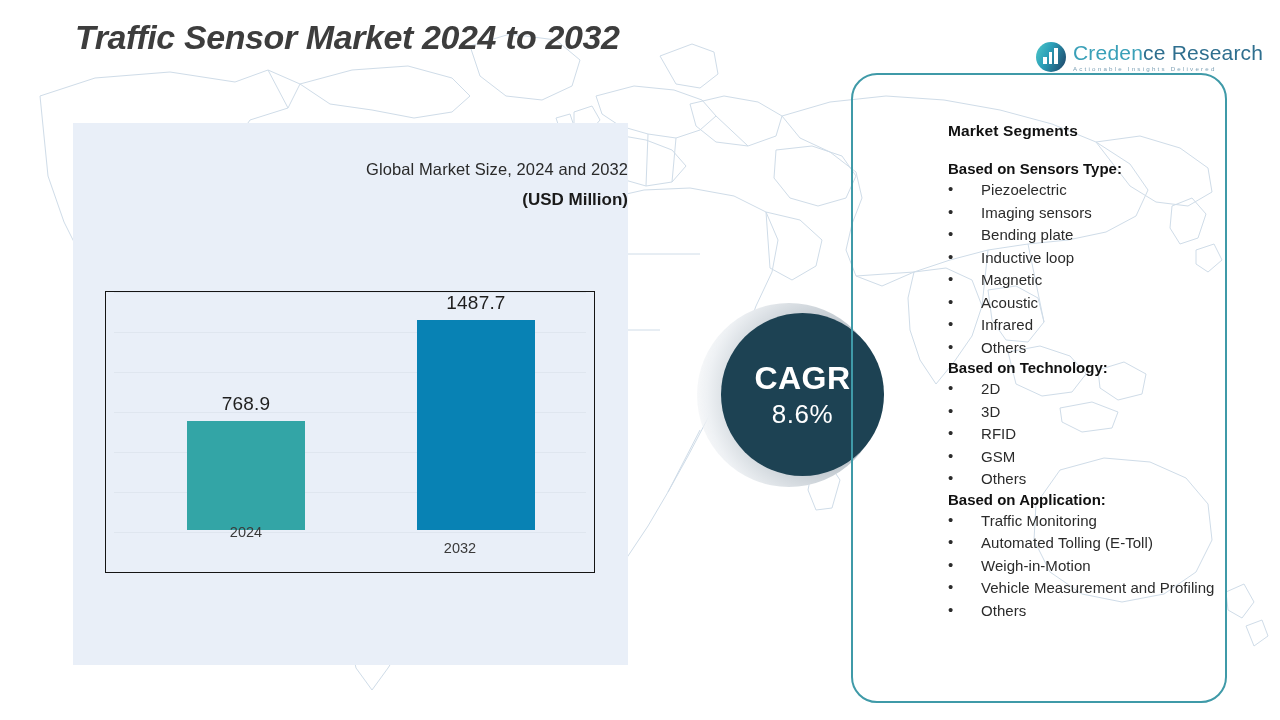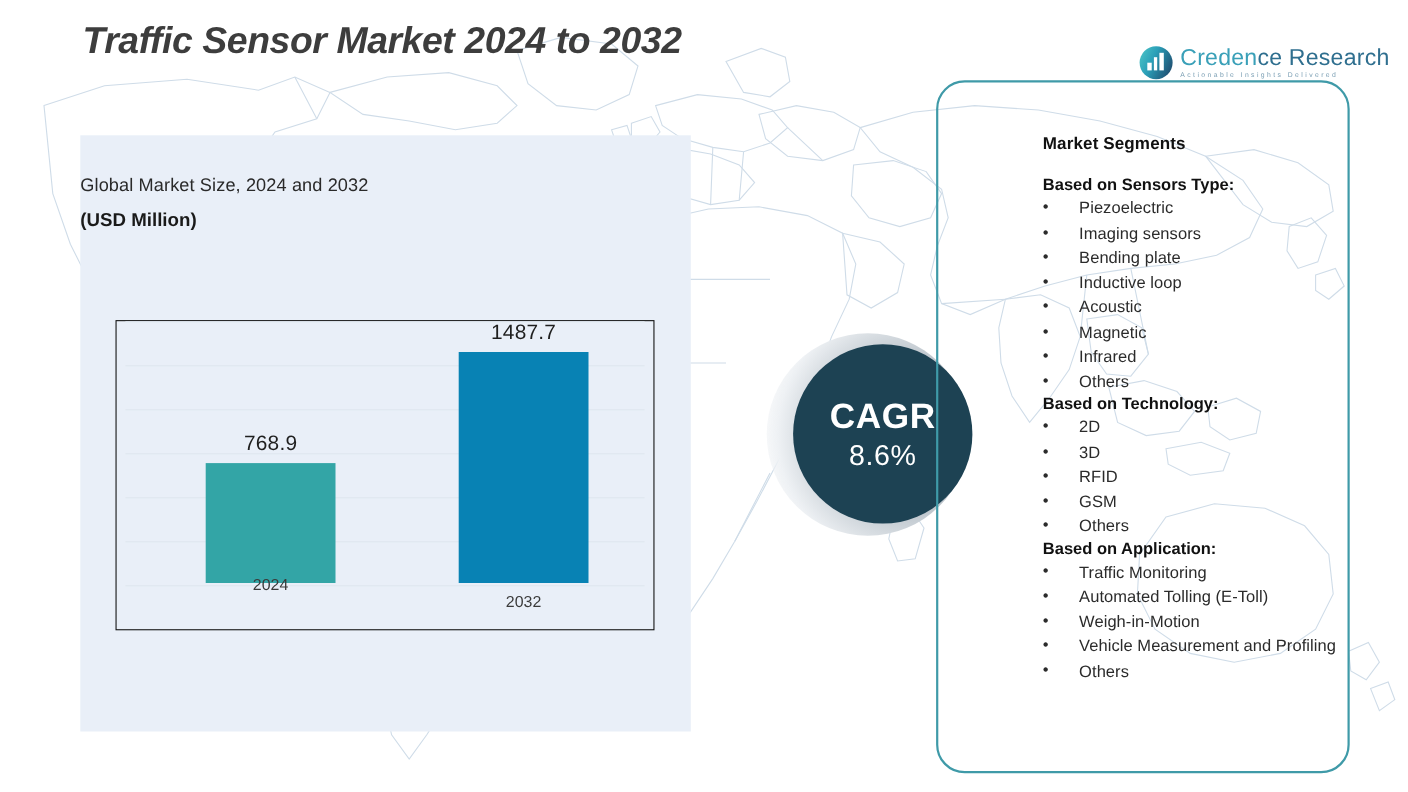--- a/index.html
+++ b/index.html
@@ -35,21 +35,21 @@
   .logo-text { margin-left:7px; line-height:1; }
   .logo-name { font-size:21px; color:#3aa0b8; letter-spacing:0.2px; }
   .logo-name b { color:#2f6f8f; font-weight:normal; }
   .logo-tag { font-size:6.2px; color:#7b9fb4; letter-spacing:2.2px; margin-top:3px; }
 
   
   .chart-panel {
     position:absolute; left:73px; top:123px; width:555px; height:542px;
     background:#e9eff8;
   }
-  .chart-head { position:absolute; left:73px; top:160px; width:555px; text-align:left; }
+  .chart-head { position:absolute; left:73px; top:160px; width:555px; text-align:right; }
   .chart-head .l1 { font-size:16.5px; color:#2a2a2a; letter-spacing:0.1px; }
   .chart-head .l2 { font-size:17px; font-weight:bold; color:#1a1a1a; margin-top:11px; }
 
   
   .chart-frame {
     position:absolute; left:105px; top:291px; width:490px; height:282px;
     border:1.6px solid #141414; background:transparent;
   }
   .plot { position:absolute; left:0; top:0; right:0; bottom:42px; }
   .grid { position:absolute; left:8px; right:8px; top:0; bottom:0; }
@@ -196,21 +196,21 @@
         </div>
       <div class="bars" id="bars">
           <div class="bar" style="left: 81px; width: 118px; height: 109px; background: rgb(51, 165, 166);"></div>
           <div class="bar-val" style="left: 70px; bottom: 115px;">768.9</div>
           <div class="bar" style="left: 311px; width: 118px; height: 210px; background: rgb(8, 130, 180);"></div>
           <div class="bar-val" style="left: 300px; bottom: 216px;">1487.7</div>
         </div>
     </div>
     <div id="xlabels">
         <div class="xlabel" style="left: 70px; bottom: 32px;">2024</div>
-        <div class="xlabel" style="left: 300px; bottom: 16px;">2032</div>
+        <div class="xlabel" style="left: 284px; bottom: 16px;">2032</div>
       </div>
   </div>
 
   <div class="cagr-wrap">
     <div class="cagr-shadow"></div>
     <div class="cagr-circle">
       <div class="c1">CAGR</div>
       <div class="c2">8.6%</div>
     </div>
   </div>
@@ -219,22 +219,22 @@
   <div class="seg-inner">
     <div class="seg-title">Market Segments</div>
     <div id="seg-groups">
         <div class="seg-group">
           <div class="seg-head">Based on Sensors Type:</div>
           <ul class="seg-list">
             <li>Piezoelectric</li>
             <li>Imaging sensors</li>
             <li>Bending plate</li>
             <li>Inductive loop</li>
+            <li>Magnetic</li>
             <li>Acoustic</li>
-            <li>Magnetic</li>
             <li>Infrared</li>
             <li>Others</li>
           </ul>
         </div>
         <div class="seg-group">
           <div class="seg-head">Based on Technology:</div>
           <ul class="seg-list">
             <li>2D</li>
             <li>3D</li>
             <li>RFID</li>

